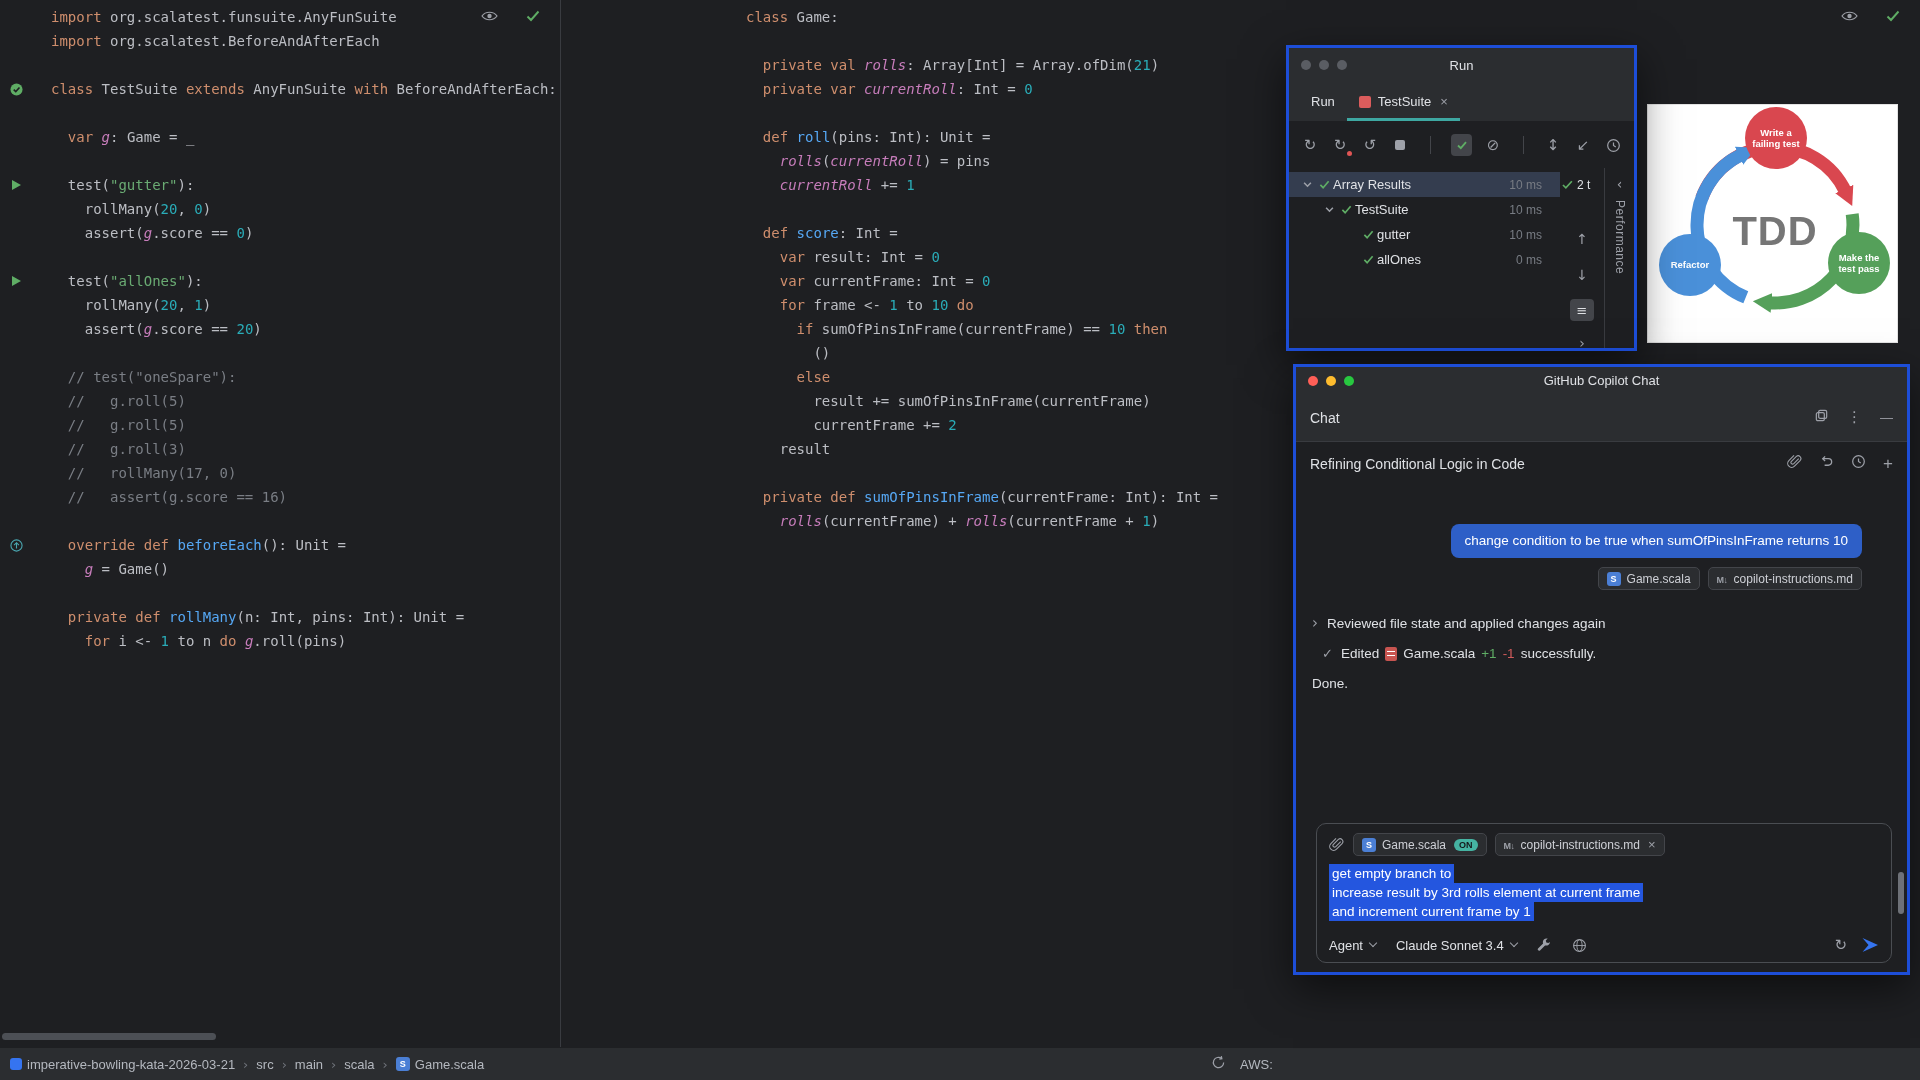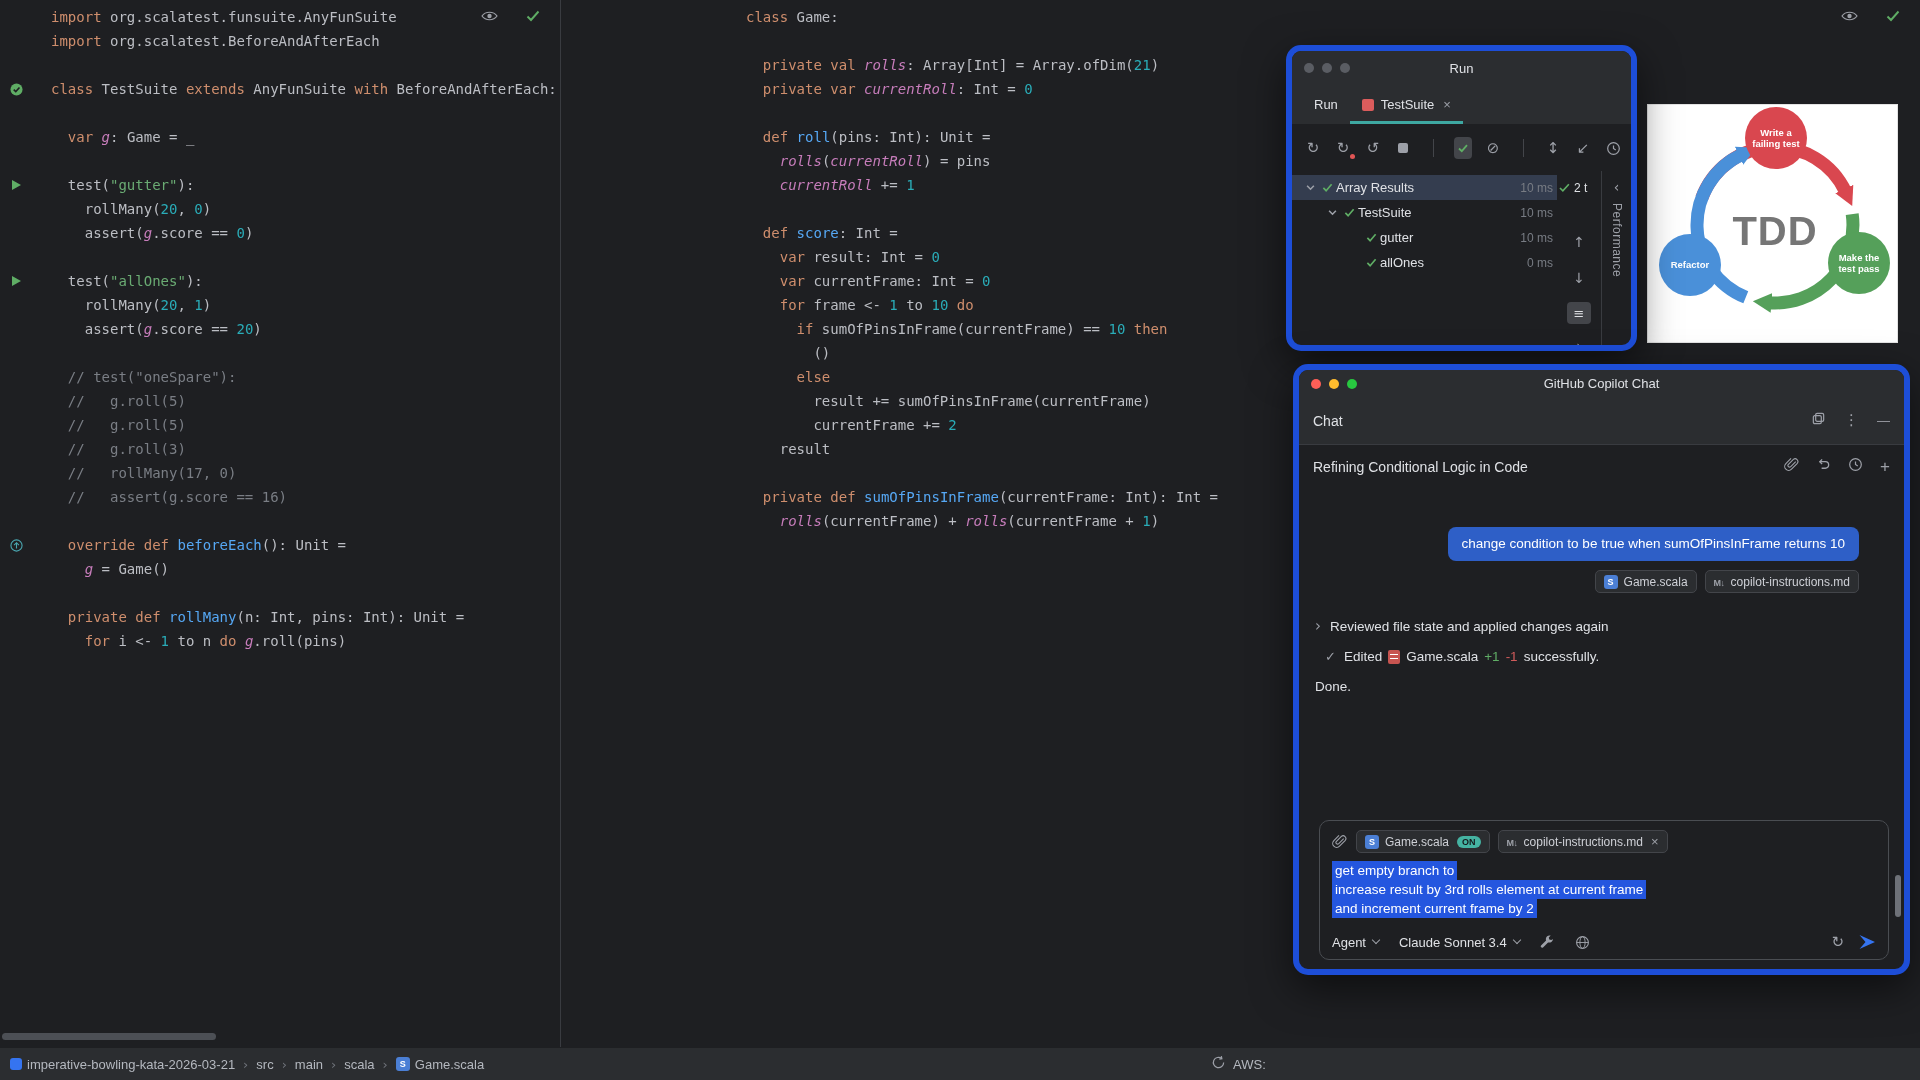--- a/index.html
+++ b/index.html
@@ -22,24 +22,24 @@
   .hscroll{position:absolute;bottom:7px;left:2px;width:214px;height:7px;background:#55585e;border-radius:4px;opacity:.85;}
 
   
   #status-bar{position:absolute;left:0;right:0;bottom:0;height:33px;background:#2b2d30;border-top:1px solid #1e1f22;z-index:3;}
   #breadcrumbs{position:absolute;left:10px;top:0;bottom:0;display:flex;align-items:center;font-size:13px;color:#b4b8bf;white-space:nowrap;}
   .bitem{display:inline-flex;align-items:center;gap:5px;}
   .bsep{margin:0 8px;color:#6f737a;font-family:"DejaVu Sans",sans-serif;}
   .proj-ic{display:inline-block;width:12px;height:12px;border-radius:3px;background:#3574f0;}
   .sic{display:inline-flex;width:14px;height:14px;border-radius:3px;background:#4b7fd5;color:#fff;font-size:9px;font-weight:bold;align-items:center;justify-content:center;flex:none;}
   .mic{color:#9da0a8;font-size:9px;font-weight:bold;letter-spacing:-.5px;flex:none;}
-  .aws{position:absolute;left:1211px;top:0;bottom:0;display:flex;align-items:center;gap:7px;color:#b4b8bf;font-size:13px;}
-
-  
-  .float-win{position:absolute;background:#1e1f22;border:6px solid #1d4ed8;border-radius:15px;overflow:hidden;box-shadow:0 14px 40px rgba(0,0,0,.55);}
+  .aws{position:absolute;left:1211px;top:0;bottom:0;display:flex;align-items:center;gap:14px;color:#b4b8bf;font-size:13px;}
+
+  
+  .float-win{position:absolute;background:#1e1f22;border:3px solid #1d4ed8;border-radius:0;overflow:hidden;box-shadow:0 14px 40px rgba(0,0,0,.55);}
   .mac-title{position:relative;display:flex;align-items:center;justify-content:center;background:#2b2d30;}
   .mac-title-text{font-size:13px;color:#dfe1e5;}
   .dots{position:absolute;left:12px;top:50%;transform:translateY(-50%);display:flex;gap:8px;}
   .dots i{width:10px;height:10px;border-radius:50%;display:inline-block;}
   .dots.inactive i{background:#5a5d63;}
   .dots.color i.r{background:#ff5f57;} .dots.color i.y{background:#febc2e;} .dots.color i.g{background:#28c840;}
 
   
   #run-window{left:1286px;top:45px;width:351px;height:306px;z-index:10;}
   #run-window .mac-title{height:34px;}
@@ -53,21 +53,21 @@
   .tbdiv{width:1px;height:18px;background:#43454a;display:inline-block;}
   .tbsel{display:inline-flex;width:26px;height:22px;background:#43454a;border-radius:4px;align-items:center;justify-content:center;}
   .stopsq{display:inline-block;width:10px;height:10px;background:#9da0a8;border-radius:2px;}
   .reddot{position:absolute;width:5px;height:5px;background:#e05555;border-radius:50%;right:-3px;bottom:1px;}
   .run-content{display:flex;height:186px;}
   #run-tree{flex:1;padding-top:4px;overflow:hidden;}
   .trow{height:25px;display:flex;align-items:center;font-size:13px;color:#dfe1e5;white-space:nowrap;}
   .trow.sel{background:#343d4f;}
   .tchev{width:16px;display:inline-flex;justify-content:center;flex:none;}
   .tcheck{width:18px;display:inline-flex;justify-content:center;flex:none;}
-  .ttime{margin-left:auto;color:#787c84;font-size:12px;padding-right:4px;}
+  .ttime{margin-left:auto;color:#787c84;font-size:12px;padding-right:18px;}
   .run-side{width:44px;position:relative;flex:none;}
   .passed{position:absolute;top:10px;left:2px;display:flex;align-items:center;gap:4px;font-size:12px;color:#dfe1e5;white-space:nowrap;overflow:hidden;width:42px;}
   .sideico{position:absolute;left:0;right:0;text-align:center;color:#9da0a8;font-family:"DejaVu Sans",sans-serif;font-size:14px;}
   .sidebox{position:absolute;left:50%;transform:translateX(-50%);top:131px;width:24px;height:22px;background:#43454a;border-radius:4px;display:flex;align-items:center;justify-content:center;color:#dfe1e5;font-family:"DejaVu Sans",sans-serif;font-size:13px;}
   .run-perf{width:30px;border-left:1px solid #393b40;position:relative;flex:none;}
   .collapse{position:absolute;top:8px;left:0;right:0;text-align:center;color:#9da0a8;font-family:"DejaVu Sans",sans-serif;font-size:14px;}
   .perf-label{position:absolute;top:32px;left:50%;transform:translateX(-50%);writing-mode:vertical-rl;color:#9da0a8;font-size:12px;letter-spacing:.5px;}
 
   
   #tdd-card{position:absolute;left:1647px;top:104px;width:251px;height:239px;background:#ffffff;border:1px solid #e3e3e3;z-index:9;}
@@ -430,21 +430,21 @@
           <span class="chip">
             <span><span class="mic">M↓</span></span>
             <span>copilot-instructions.md</span>
             <span class="chipx">×</span>
           </span>
         </span>
     </div>
     <div id="sel-lines">
         <div class="selline">get empty branch to</div>
         <div class="selline">increase result by 3rd rolls element at current frame</div>
-        <div class="selline">and increment current frame by 2</div>
+        <div class="selline">and increment current frame by 1</div>
       </div>
     <div class="ci-bottom">
       <span class="dd">
           <span>Agent</span>
           <i class="cdown"></i>
         </span>
       <span class="dd">
           <span>Claude Sonnet 3.4</span>
           <i class="cdown"></i>
         </span>

